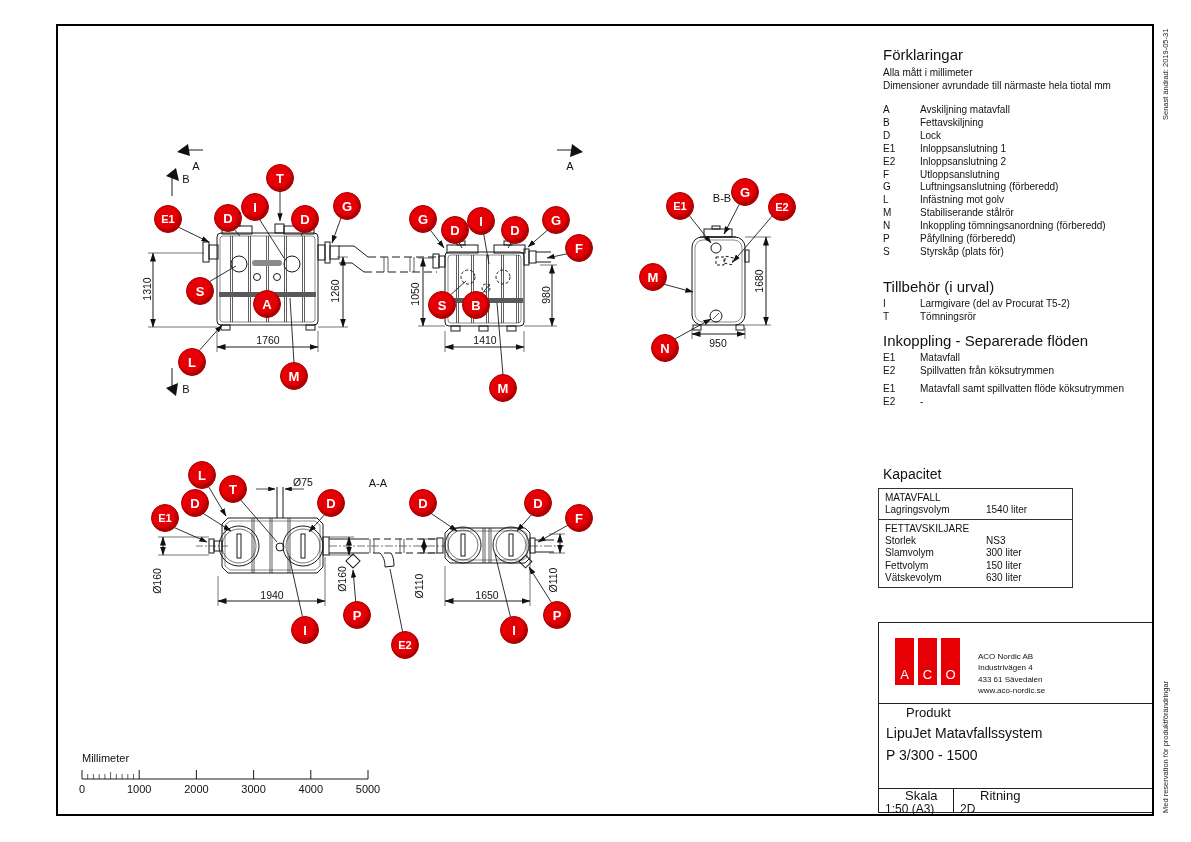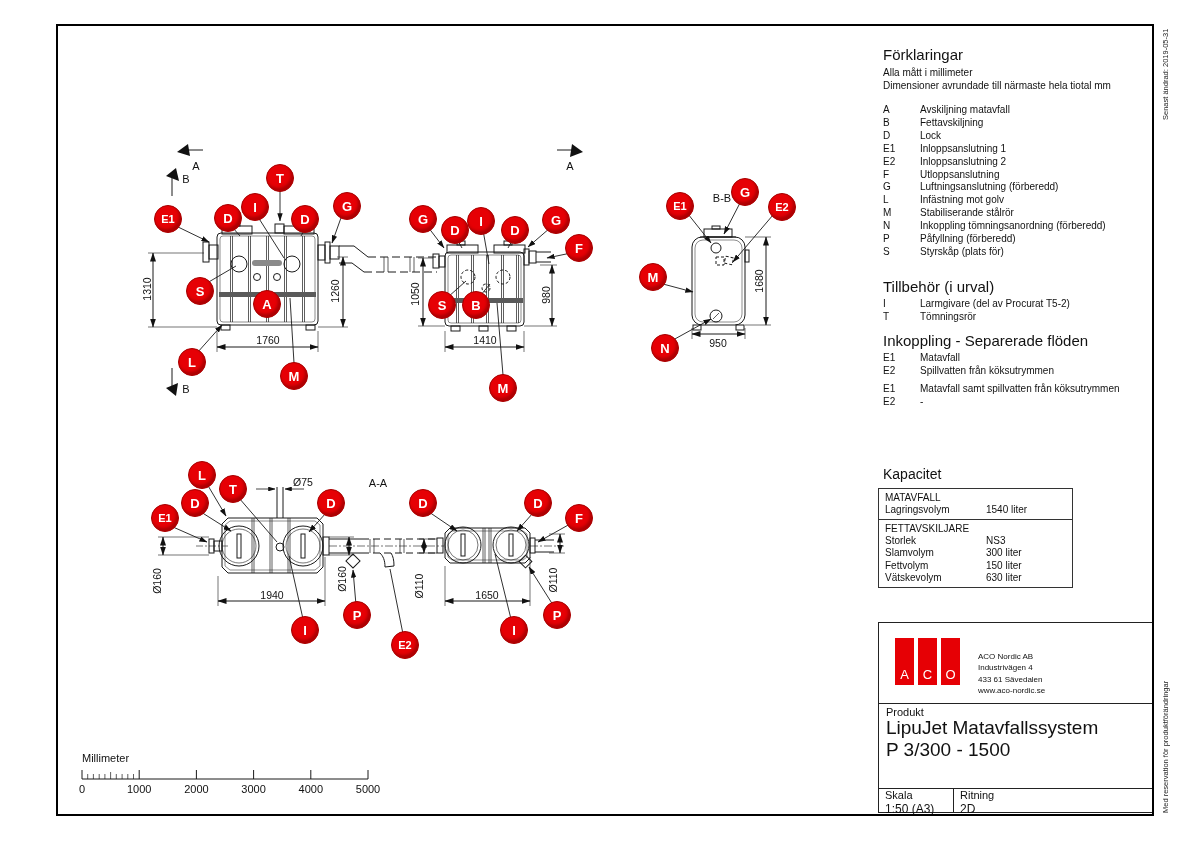--- a/index.html
+++ b/index.html
@@ -38,22 +38,22 @@
   .caprow{display:flex;font-size:10px;line-height:12.2px;}
   .caprow .l{flex:0 0 101px;}
   
   .tblock{position:absolute;left:878px;top:622px;width:275px;height:191px;border:1.5px solid #222;box-sizing:border-box;background:#fff;}
   .trow1{height:80px;border-bottom:1px solid #222;position:relative;}
   .trow2{height:85px;border-bottom:1px solid #222;position:relative;padding:4px 7px;box-sizing:border-box;}
   .trow3{height:23px;display:flex;}
   .logo{position:absolute;left:16px;top:15px;display:flex;gap:4px;}
   .logobar{width:19px;height:47px;background:#e60005;display:flex;align-items:flex-end;justify-content:center;color:#fff;font-size:13px;padding-bottom:3px;box-sizing:border-box;}
   .coinfo{position:absolute;left:99px;top:28px;font-size:8px;line-height:11.3px;}
-  .lbl-s{font-size:11px;line-height:9px;}
-  .prod{font-size:19px;line-height:22px;}
+  .lbl-s{font-size:13px;line-height:9px;margin-left:20px;}
+  .prod{font-size:14px;line-height:22px;margin-top:5px;}
   .tcell{padding:2px 6px;box-sizing:border-box;}
   .tcell.c1{flex:0 0 75px;border-right:1px solid #222;}
   .tcell .val{font-size:12px;margin-top:2px;}
   
   .vert{position:absolute;writing-mode:vertical-rl;transform:rotate(180deg);font-size:7.5px;color:#222;white-space:nowrap;}
   
   .ruler-num{position:absolute;font-size:11px;transform:translateX(-50%);z-index:4;}
   .ruler-title{position:absolute;font-size:11px;z-index:4;}
 </style>
 </head>
@@ -354,21 +354,21 @@
         <span class="k">E2</span>
         <span class="v">Spillvatten från köksutrymmen</span>
       </div>
     </div>
 </div>
 
 <div class="block" style="top:383px">
   <div id="conncom-rows">
       <div class="lrow">
         <span class="k">E1</span>
-        <span class="v">Matavfall samt spillvatten från köksutrymmen</span>
+        <span class="v">Matavfall samt spillvatten flöde köksutrymmen</span>
       </div>
       <div class="lrow">
         <span class="k">E2</span>
         <span class="v">-</span>
       </div>
     </div>
 </div>
 
 <div class="block" style="top:466px">
   <p class="h-big" style="font-size:14px">Kapacitet</p>

